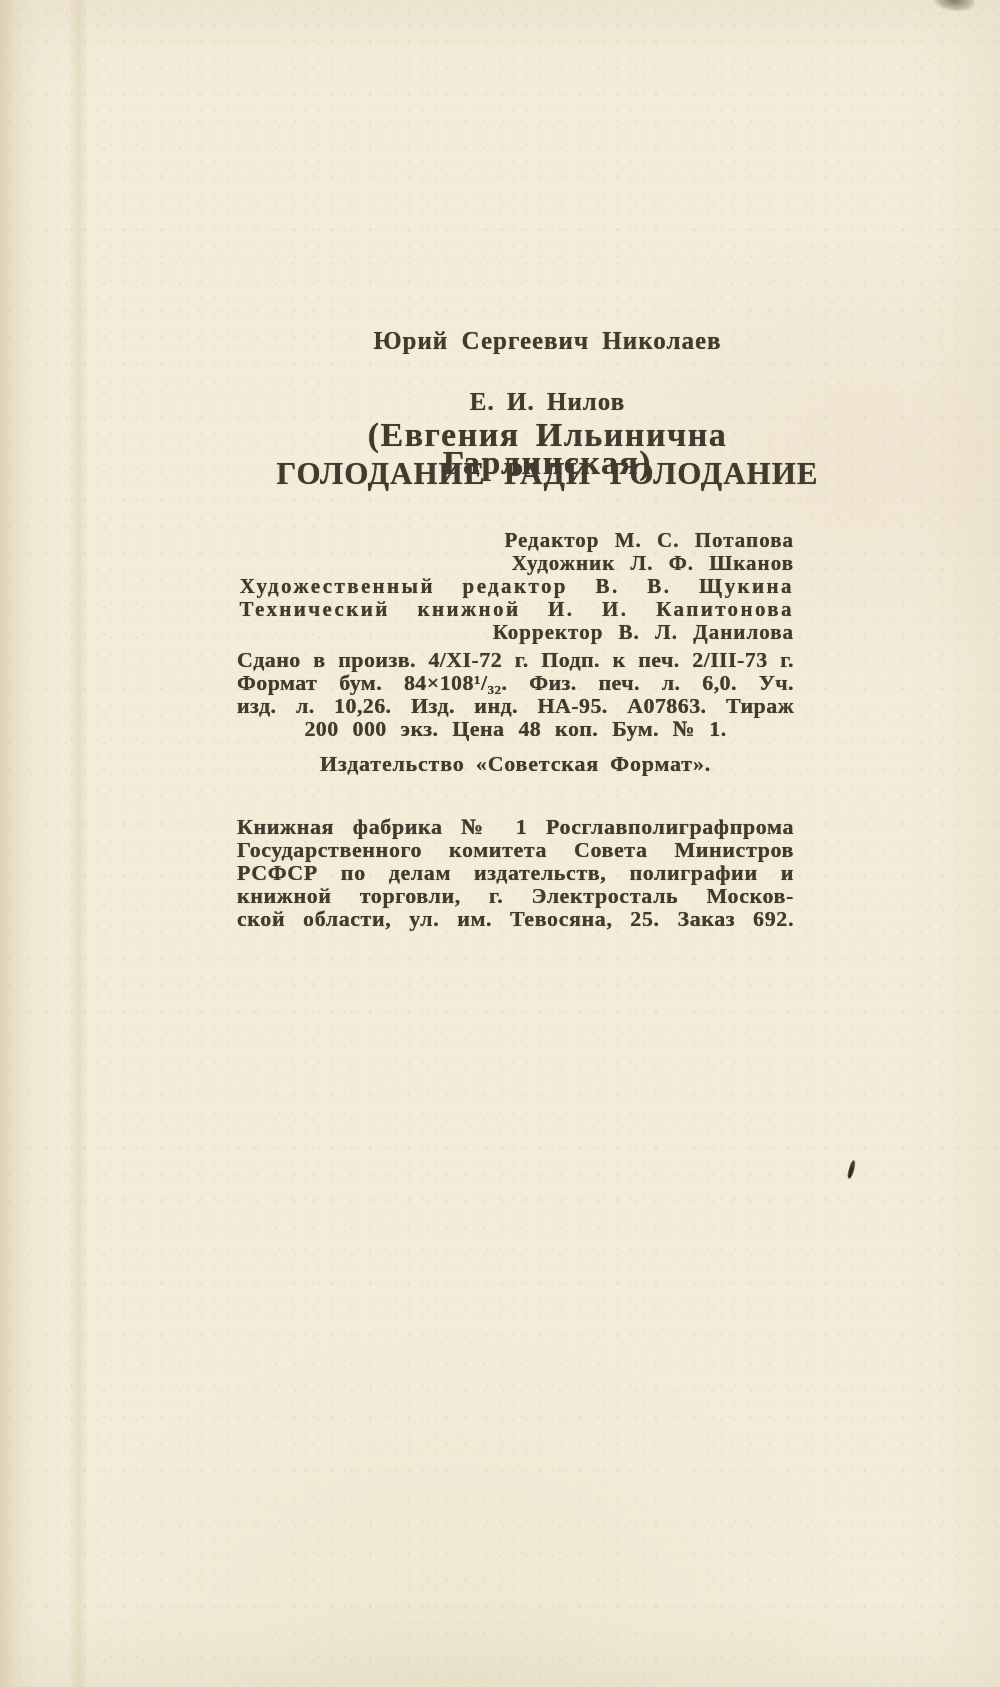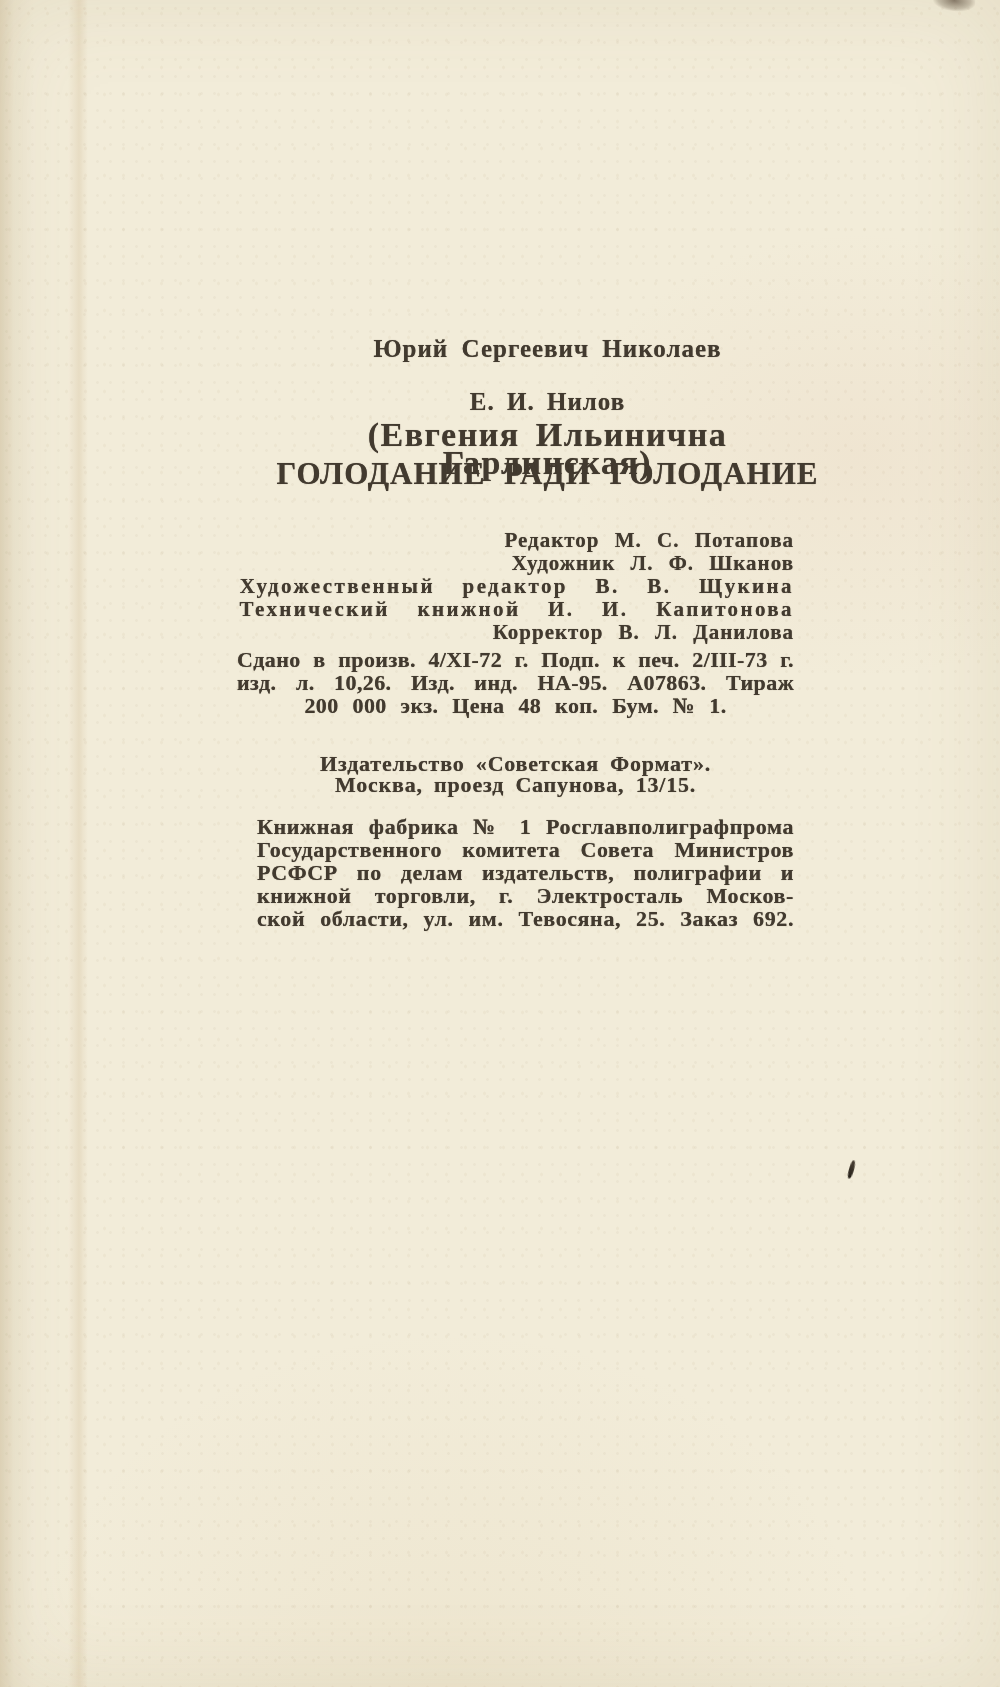--- a/index.html
+++ b/index.html
@@ -33,42 +33,42 @@
   .column {
     position: absolute;
     left: 237px;
     width: 557px;
     top: 0;
   }
   .line { position: absolute; left: 0; width: 100%; }
   .centered { text-align: center; }
   .shift-right { transform: translateX(32px); }
 
-  .author-line   { top: 336px; font-size: 25px; line-height: 26px; letter-spacing: 1px;  word-spacing: 6px; }
+  .author-line   { top: 328px; font-size: 25px; line-height: 26px; letter-spacing: 1px;  word-spacing: 6px; }
   .coauthor-line { top: 389px; font-size: 25px; line-height: 26px; letter-spacing: 1px;  word-spacing: 5px; }
   .realname-line { top: 421px; font-size: 34px; line-height: 28px; letter-spacing: 1.5px; word-spacing: 6px; }
   .title-line    { top: 457px; font-size: 31px; line-height: 34px; letter-spacing: 1px;  word-spacing: 10px; }
 
   .credits-block { position: absolute; top: 529px; left: 0; width: 100%; }
   .credit-line   { position: relative; font-size: 21px; line-height: 23px; text-align: right;
                    letter-spacing: 1px; word-spacing: 9px; }
   .credit-line.wide { letter-spacing: 2.4px; word-spacing: 20px; }
 
   .imprint-block { position: absolute; top: 648px; left: 0; width: 100%; }
   .imprint-line  { position: relative; font-size: 22px; line-height: 23px;
                    text-align: justify; text-align-last: justify; letter-spacing: 0.4px; }
   .imprint-line.last { text-align: center; text-align-last: center; word-spacing: 8px; }
 
   .publisher-block { position: absolute; top: 753px; left: 0; width: 100%; }
   .publisher-line  { position: relative; font-size: 22px; line-height: 21px;
                      text-align: center; letter-spacing: 0.8px; word-spacing: 5px; }
 
   .printer-block { position: absolute; top: 815px; left: 0; width: 100%; }
   .printer-line  { position: relative; font-size: 22px; line-height: 23px;
-                   text-align: justify; text-align-last: justify; letter-spacing: 0.6px; margin-left: 20px; }
+                   text-align: justify; text-align-last: justify; letter-spacing: 0.6px; }
 
   .ink-smudge {
     position: absolute;
     left: 933px; top: -4px;
     width: 42px; height: 15px;
     background: radial-gradient(ellipse at 50% 30%, rgba(82,66,50,0.65), rgba(82,66,50,0.25) 55%, rgba(0,0,0,0) 75%);
     transform: rotate(6deg);
   }
   .pen-mark {
     position: absolute;
@@ -101,27 +101,27 @@
     <div class="credits-block">
       <div class="credit-line ink">Редактор М. С. Потапова</div>
       <div class="credit-line ink">Художник Л. Ф. Шканов</div>
       <div class="credit-line ink wide">Художественный редактор В. В. Щукина</div>
       <div class="credit-line ink wide">Технический книжной И. И. Капитонова</div>
       <div class="credit-line ink">Корректор В. Л. Данилова</div>
     </div>
 
     <div class="imprint-block">
       <div class="imprint-line ink">Сдано в произв. 4/XI-72 г. Подп. к печ. 2/III-73 г.</div>
+      <div class="imprint-line ink">Формат бум. 84×108¹/₃₂. Физ. печ. л. 6,0. Уч.</div>
       <div class="imprint-line ink">изд. л. 10,26. Изд. инд. НА-95. А07863. Тираж</div>
       <div class="imprint-line ink last">200 000 экз. Цена 48 коп. Бум. № 1.</div>
     </div>
 
     <div class="publisher-block">
       <div class="publisher-line ink">Издательство «Советская Формат».</div>
-      <div class="publisher-line ink">Москва, проезд Сапунова, 13/15.</div>
     </div>
 
     <div class="printer-block">
       <div class="printer-line ink">Книжная фабрика № 1 Росглавполиграфпрома</div>
       <div class="printer-line ink">Государственного комитета Совета Министров</div>
       <div class="printer-line ink">РСФСР по делам издательств, полиграфии и</div>
       <div class="printer-line ink">книжной торговли, г. Электросталь Москов-</div>
       <div class="printer-line ink">ской области, ул. им. Тевосяна, 25. Заказ 692.</div>
     </div>
 

